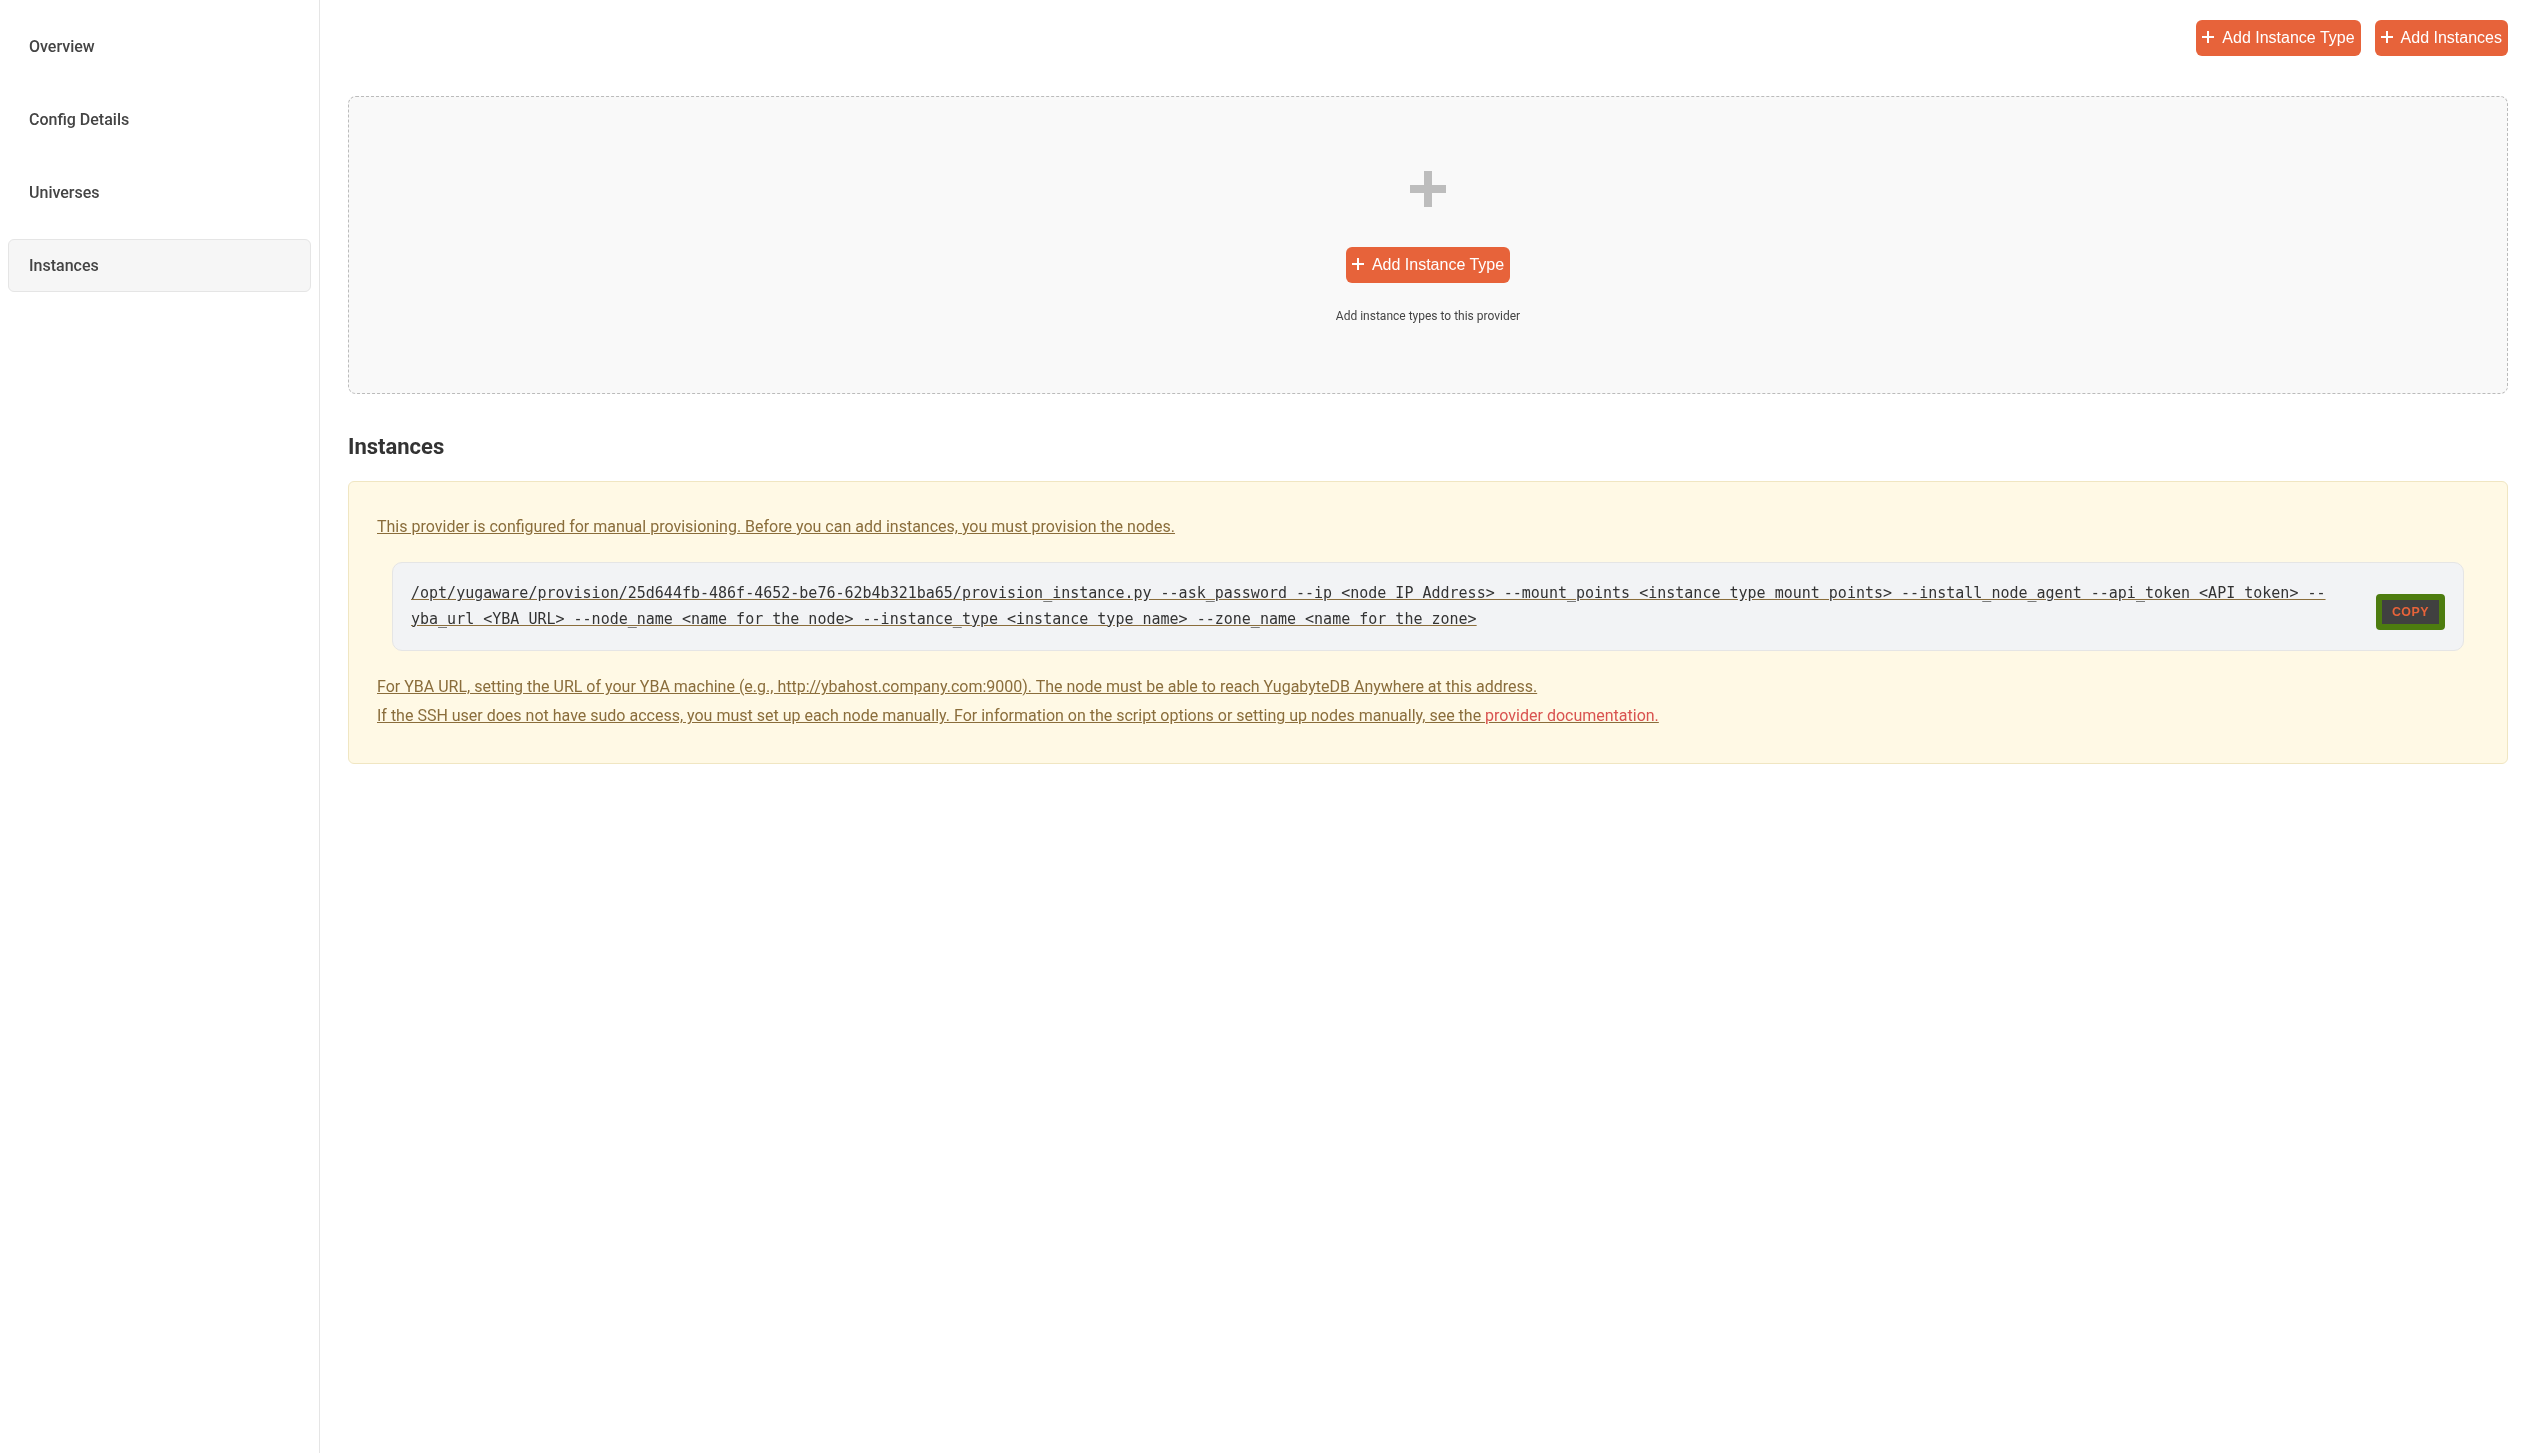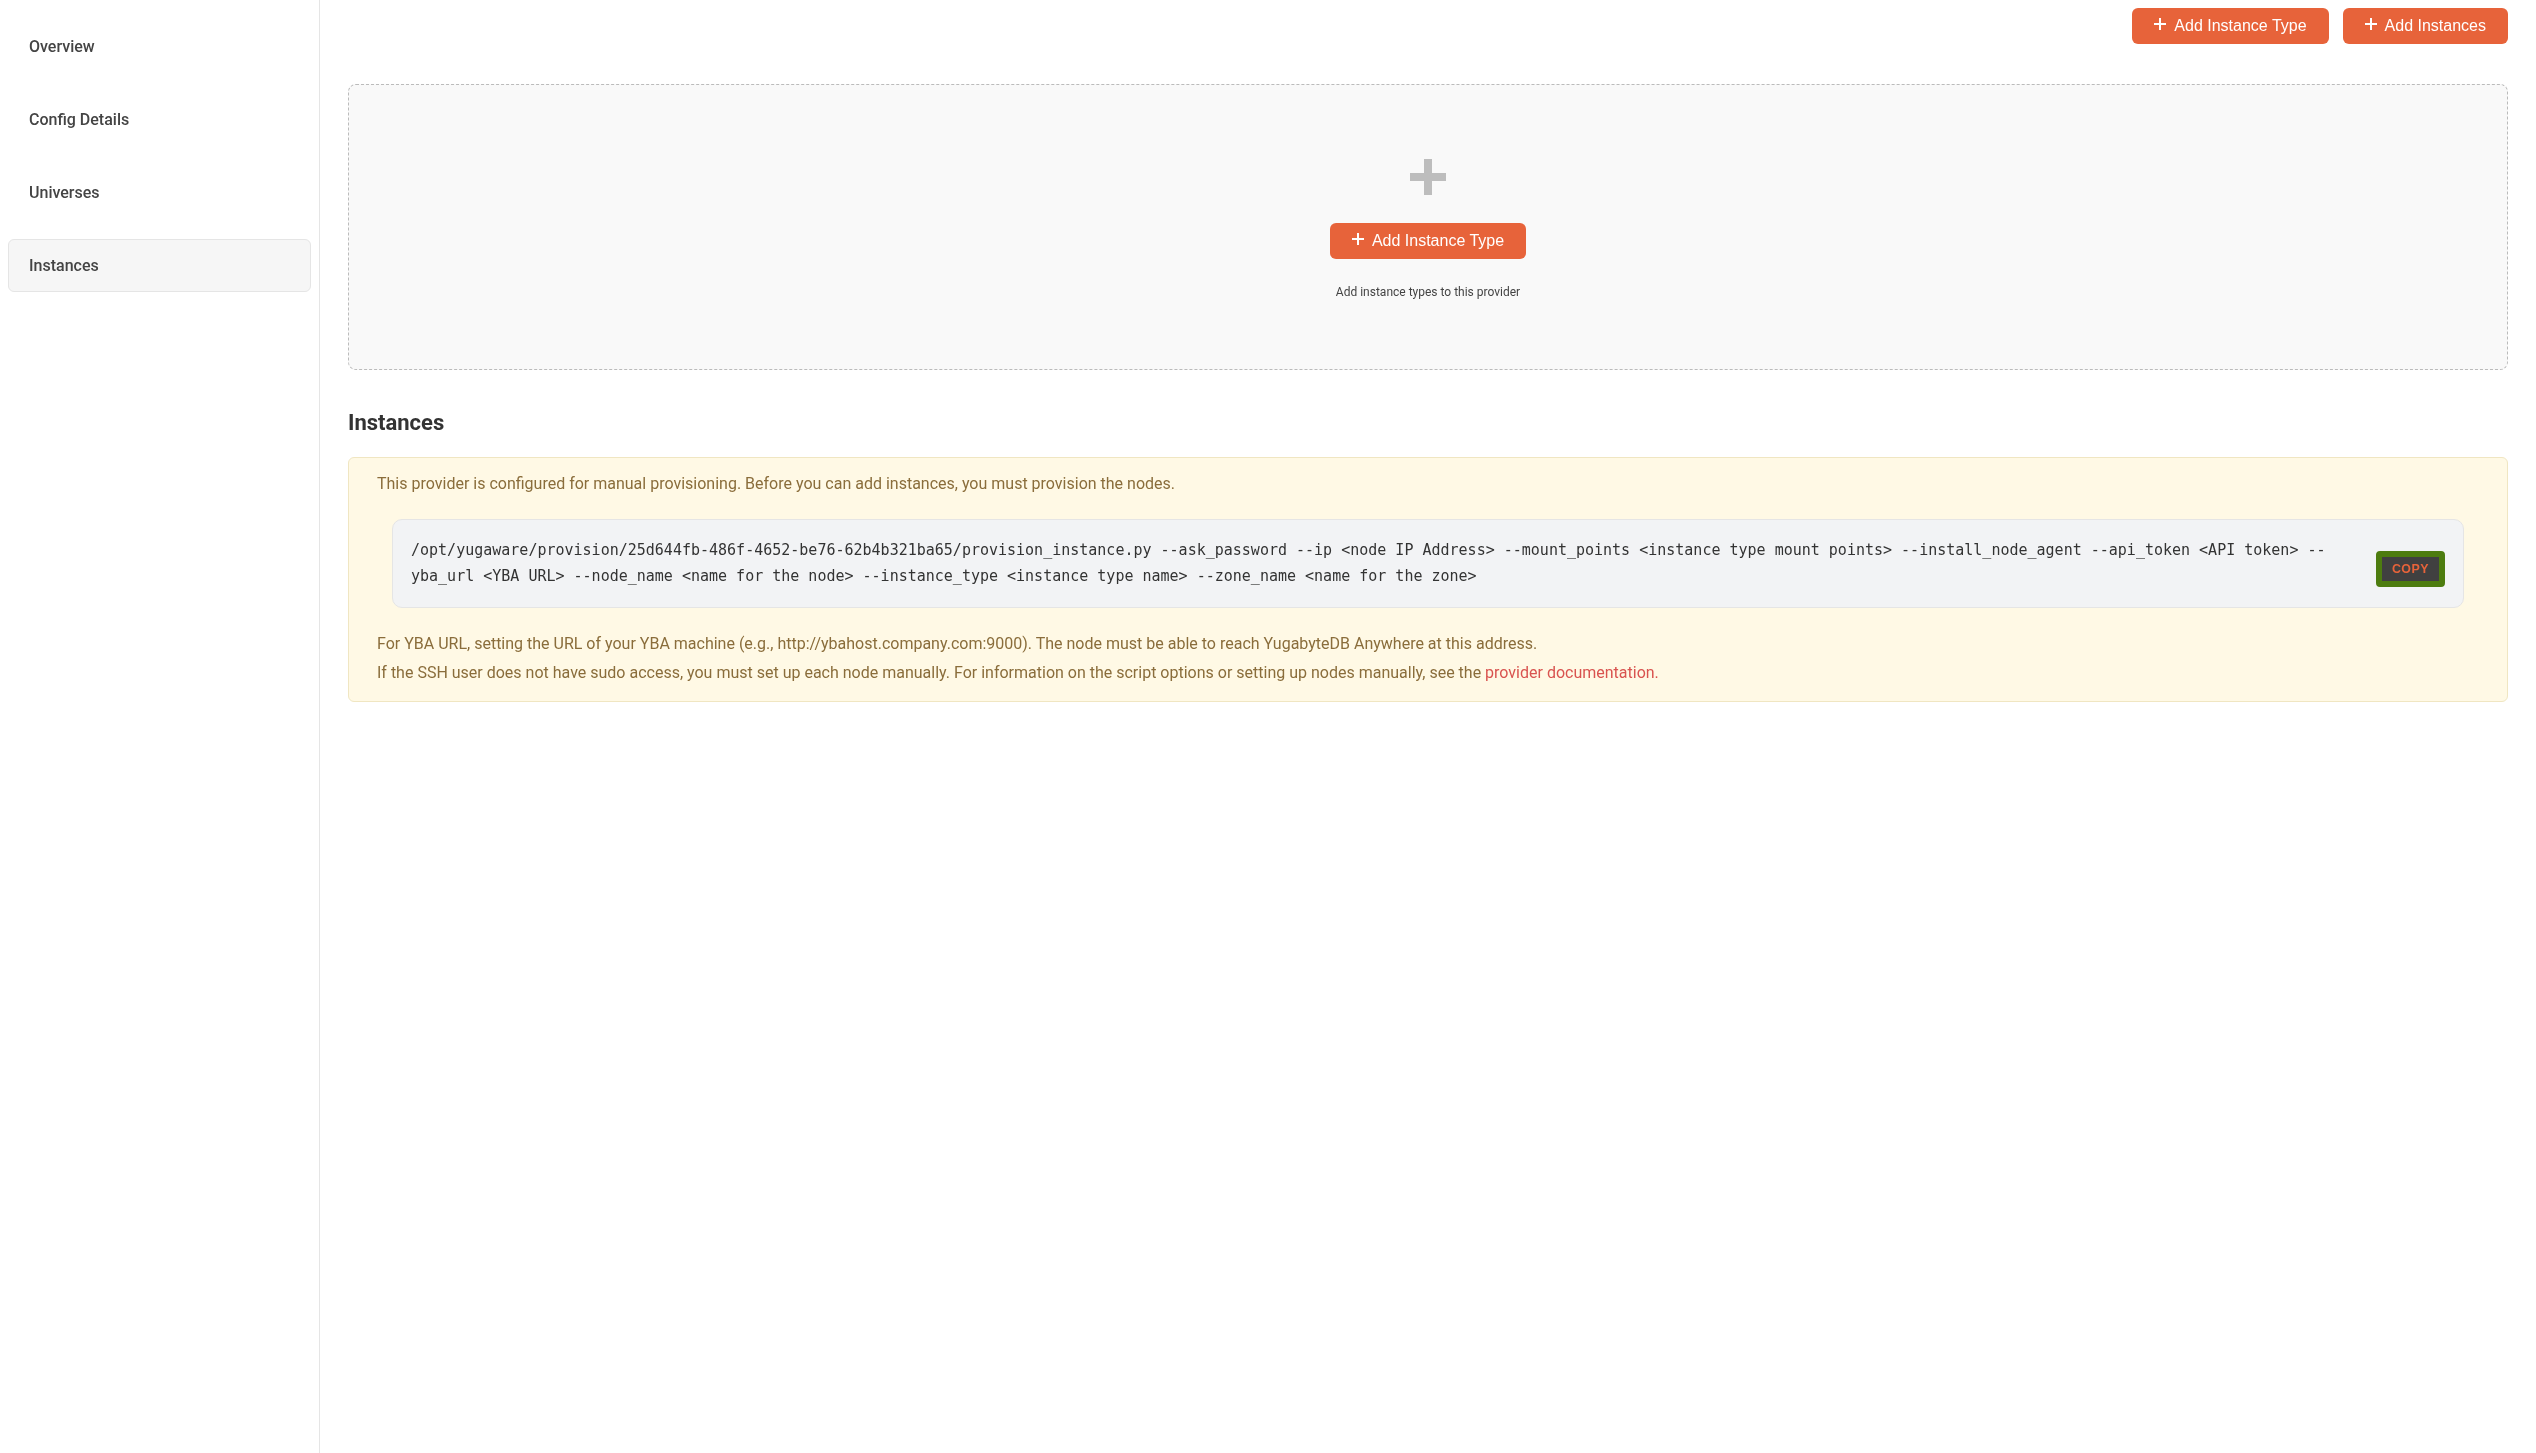--- a/index.html
+++ b/index.html
@@ -37,30 +37,31 @@
       max-width: calc(100% - 274px);
     }
     .top-actions {
       display: flex;
       justify-content: flex-end;
       gap: 14px;
       margin-bottom: 40px;
     }
     .btn {
       display: inline-flex;
-      align-items: flex-start;
+      align-items: center;
       gap: 8px;
       background: #e7633a;
       color: #fff;
       border: none;
-      padding: 9px 22px;
+      padding: 9px 6px;
       font-size: 16px;
       font-weight: 500;
       border-radius: 6px;
       cursor: pointer;
+      margin-top: 12px;
     }
     .btn .plus-icon { font-weight: bold; font-size: 14px; }
     h2.section-title {
       font-size: 22px;
       font-weight: 700;
       color: #333;
       margin-bottom: 22px;
     }
     .empty-box {
       border: 1px dashed #bbb;
@@ -82,24 +83,25 @@
     }
     .empty-hint {
       margin-top: 26px;
       font-size: 12px;
       color: #444;
     }
     .alert {
       background: #fff9e5;
       border: 1px solid #f0e6c2;
       border-radius: 6px;
-      padding: 12px 28px;
+      padding: 31px 28px;
       font-size: 16px;
       line-height: 1.7;
       color: #8a6d3b;
+      text-decoration: underline;
     }
     .alert p { margin-bottom: 2px; }
     .alert .spaced { margin-top: 22px; }
     .alert a { color: #d9534f; text-decoration: none; }
     .codebox {
       position: relative;
       background: #f2f3f5;
       border: 1px solid #e5e5e5;
       border-radius: 10px;
       padding: 18px 90px 18px 18px;

